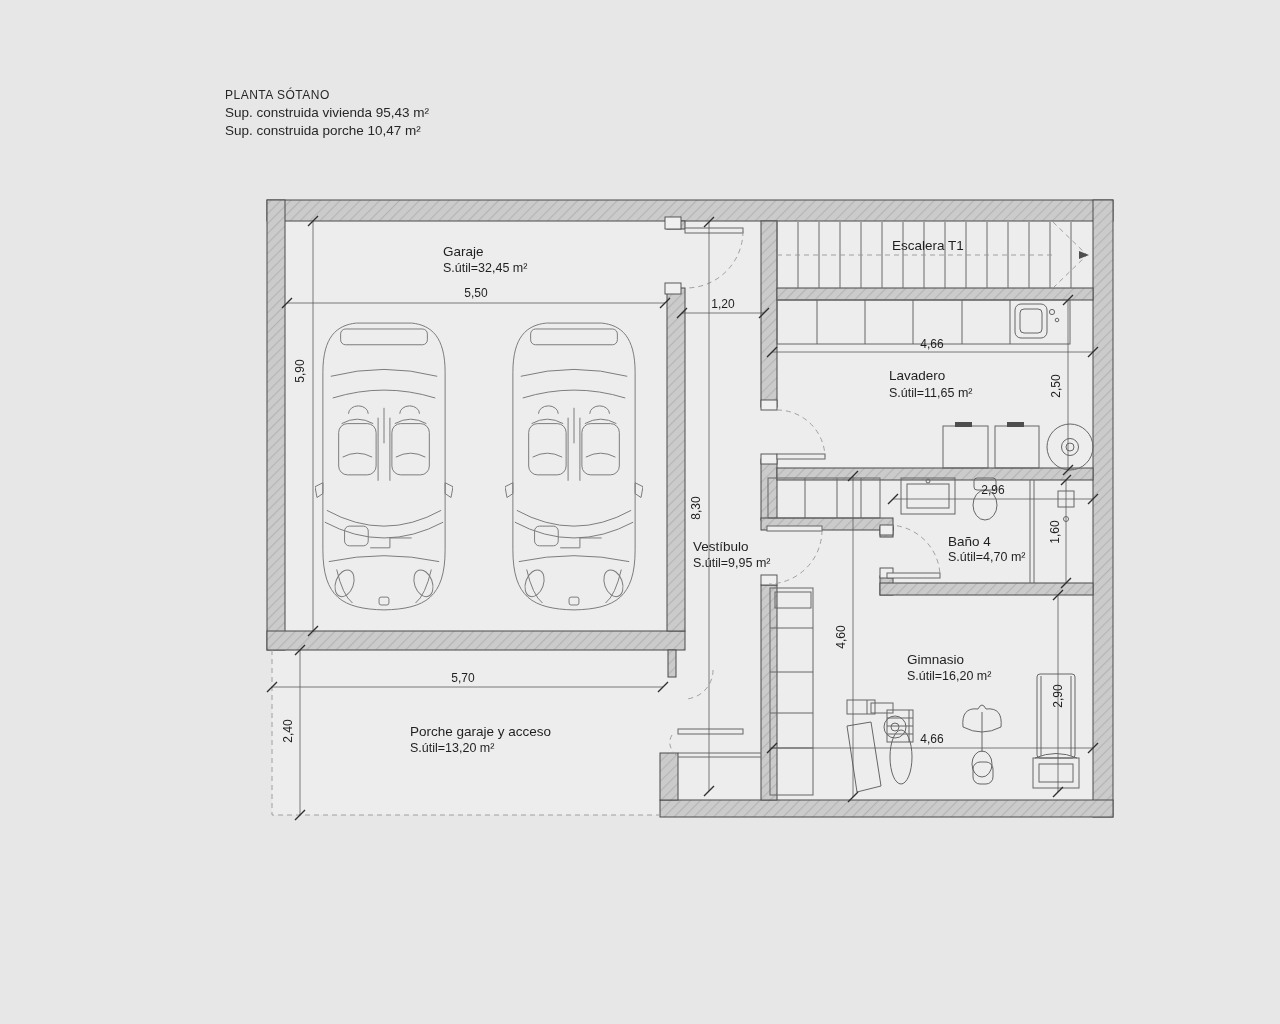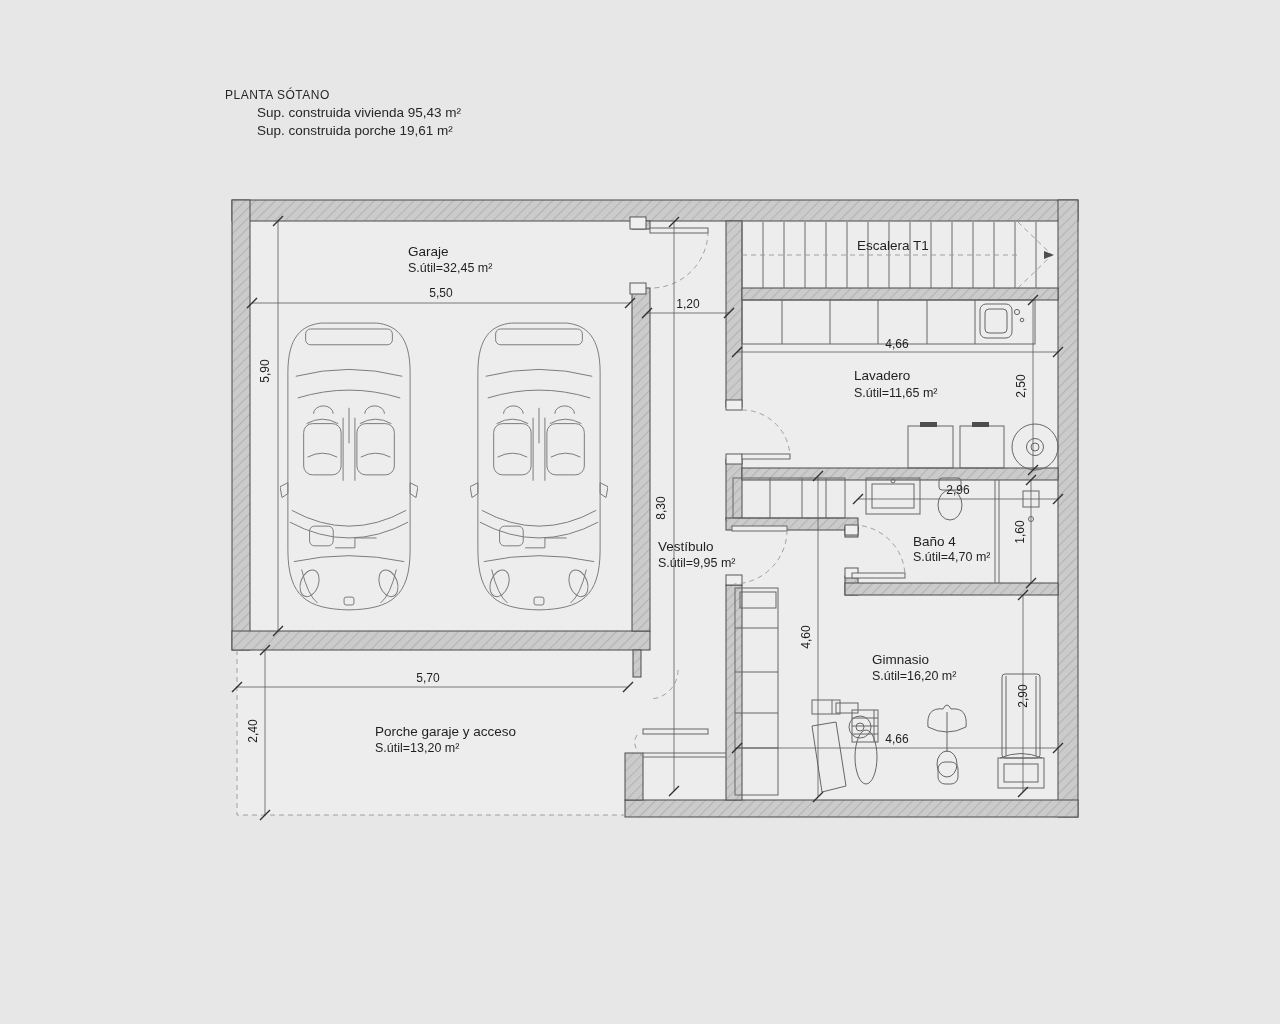--- a/index.html
+++ b/index.html
@@ -2,25 +2,25 @@
 <html><head>
 <meta charset="utf-8">
 <style>
   html,body{margin:0;padding:0;}
   body{
     width:1280px;height:1024px;
     background:#e7e7e7;
     font-family:"Liberation Sans", sans-serif;
     position:relative;overflow:hidden;
   }
-  #plan-wrap{position:absolute;inset:0;}
+  #plan-wrap{position:absolute;inset:0;padding-left:35px;}
   svg{display:block;}
   .titleblock{position:absolute;left:225px;top:88px;color:#272727;}
   .titleblock .h{font-size:12px;letter-spacing:.5px;}
-  .titleblock .s{font-size:13.5px;margin-top:3px;margin-left:32px;}
+  .titleblock .s{font-size:13.5px;margin-top:3px;}
   
   .wall{fill:url(#hatch);stroke:#4a4a4a;stroke-width:1;}
   .jamb{fill:#efefef;stroke:#4a4a4a;stroke-width:0.9;}
   .floor{fill:#ededed;stroke:none;}
   .thin{stroke:#6b6b6b;stroke-width:1;fill:none;}
   .fix{stroke:#666;stroke-width:1;fill:none;}
   .fixf{stroke:#666;stroke-width:1;fill:#ededed;}
   .dark{fill:#4e4e4e;stroke:none;}
   .dash{stroke:#979797;stroke-width:0.9;fill:none;stroke-dasharray:5 4;}
   .dim{stroke:#5c5c5c;stroke-width:0.8;fill:none;}
@@ -30,21 +30,21 @@
   .t-room{font-size:13.5px;}
   .t-area{font-size:12.5px;}
   .t-dim{font-size:12px;}
 </style>
 </head>
 <body style="background: rgb(231, 231, 231);">
 
 <div class="titleblock">
   <div class="h">PLANTA SÓTANO</div>
   <div class="s">Sup. construida vivienda 95,43 m²</div>
-  <div class="s">Sup. construida porche 19,61 m²</div>
+  <div class="s">Sup. construida porche 10,47 m²</div>
 </div>
 
 <div id="plan-wrap">
 <svg width="1280" height="1024" viewBox="0 0 1280 1024">
   <defs>
     <pattern id="hatch" width="7" height="7" patternUnits="userSpaceOnUse" patternTransform="rotate(45)">
       <rect width="7" height="7" fill="#cbcbcb"></rect>
       <line x1="0" y1="0" x2="0" y2="7" stroke="#b4b4b4" stroke-width="2.2"></line>
     </pattern>
     <symbol id="car-shape" viewBox="0 0 140 310">

